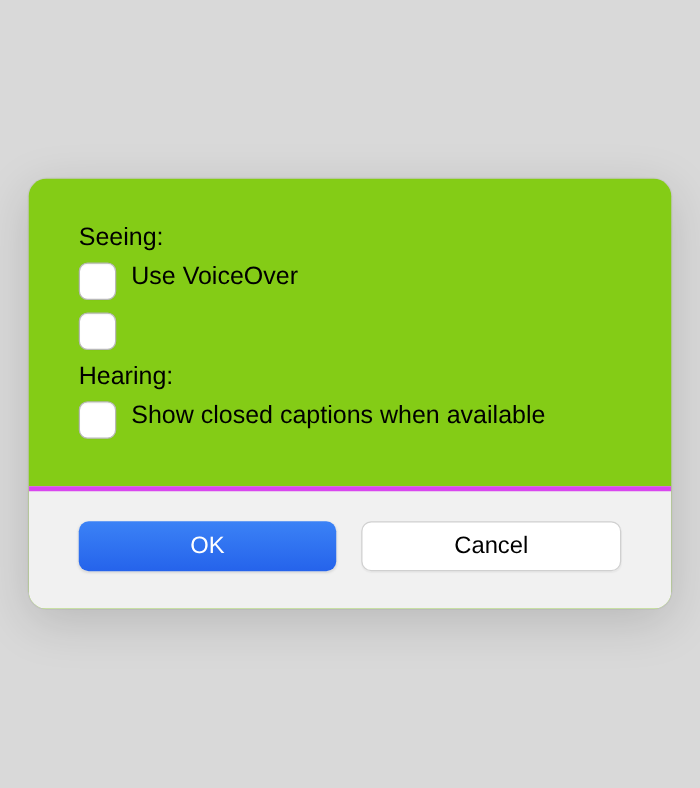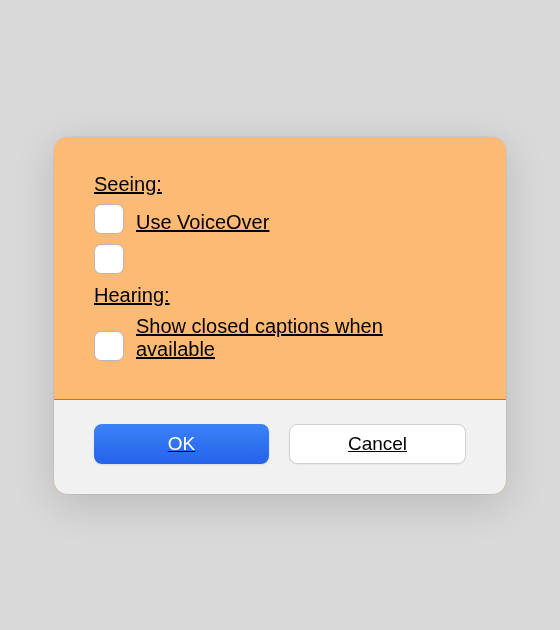--- a/index.html
+++ b/index.html
@@ -11,41 +11,40 @@
       font-family: -apple-system, BlinkMacSystemFont, "Segoe UI", Helvetica, Arial, sans-serif;
       background: #d9d9d9;
       width: 560px;
       height: 630px;
       display: flex;
       align-items: center;
       justify-content: center;
       padding: 20px;
     }
     .dialog {
-      background: #fdba74;
+      background: #84cc16;
       border-radius: 14px;
-      width: 452px;
+      width: 514px;
       box-shadow: 0 10px 40px rgba(0,0,0,0.15), 0 0 0 1px rgba(0,0,0,0.04);
       overflow: hidden;
       display: flex;
       flex-direction: column;
-      text-decoration: underline;
     }
     .content {
       padding: 36px 40px 28px 40px;
     }
     .section-heading {
       font-size: 20px;
       color: #000;
       margin-bottom: 8px;
       font-weight: 400;
     }
     .checkbox-row {
       display: flex;
-      align-items: flex-end;
+      align-items: flex-start;
       margin-bottom: 10px;
     }
     .checkbox {
       width: 30px;
       height: 30px;
       border: 1px solid #b8b8b8;
       border-radius: 7px;
       background: #fff;
       flex-shrink: 0;
       box-shadow: 0 1px 1px rgba(0,0,0,0.04) inset, 0 0 0 0.5px rgba(0,0,0,0.02);
@@ -55,21 +54,21 @@
       font-size: 20px;
       color: #000;
       margin-left: 12px;
       font-weight: 400;
     }
     .section-gap {
       margin-top: 6px;
     }
     .footer {
       background: #f1f1f1;
-      border-top: 1px solid #d946ef;
+      border-top: 4px solid #d946ef;
       padding: 24px 40px 30px 40px;
       display: flex;
       gap: 20px;
     }
     .btn {
       flex: 1;
       height: 40px;
       border-radius: 8px;
       font-size: 19px;
       font-weight: 400;

